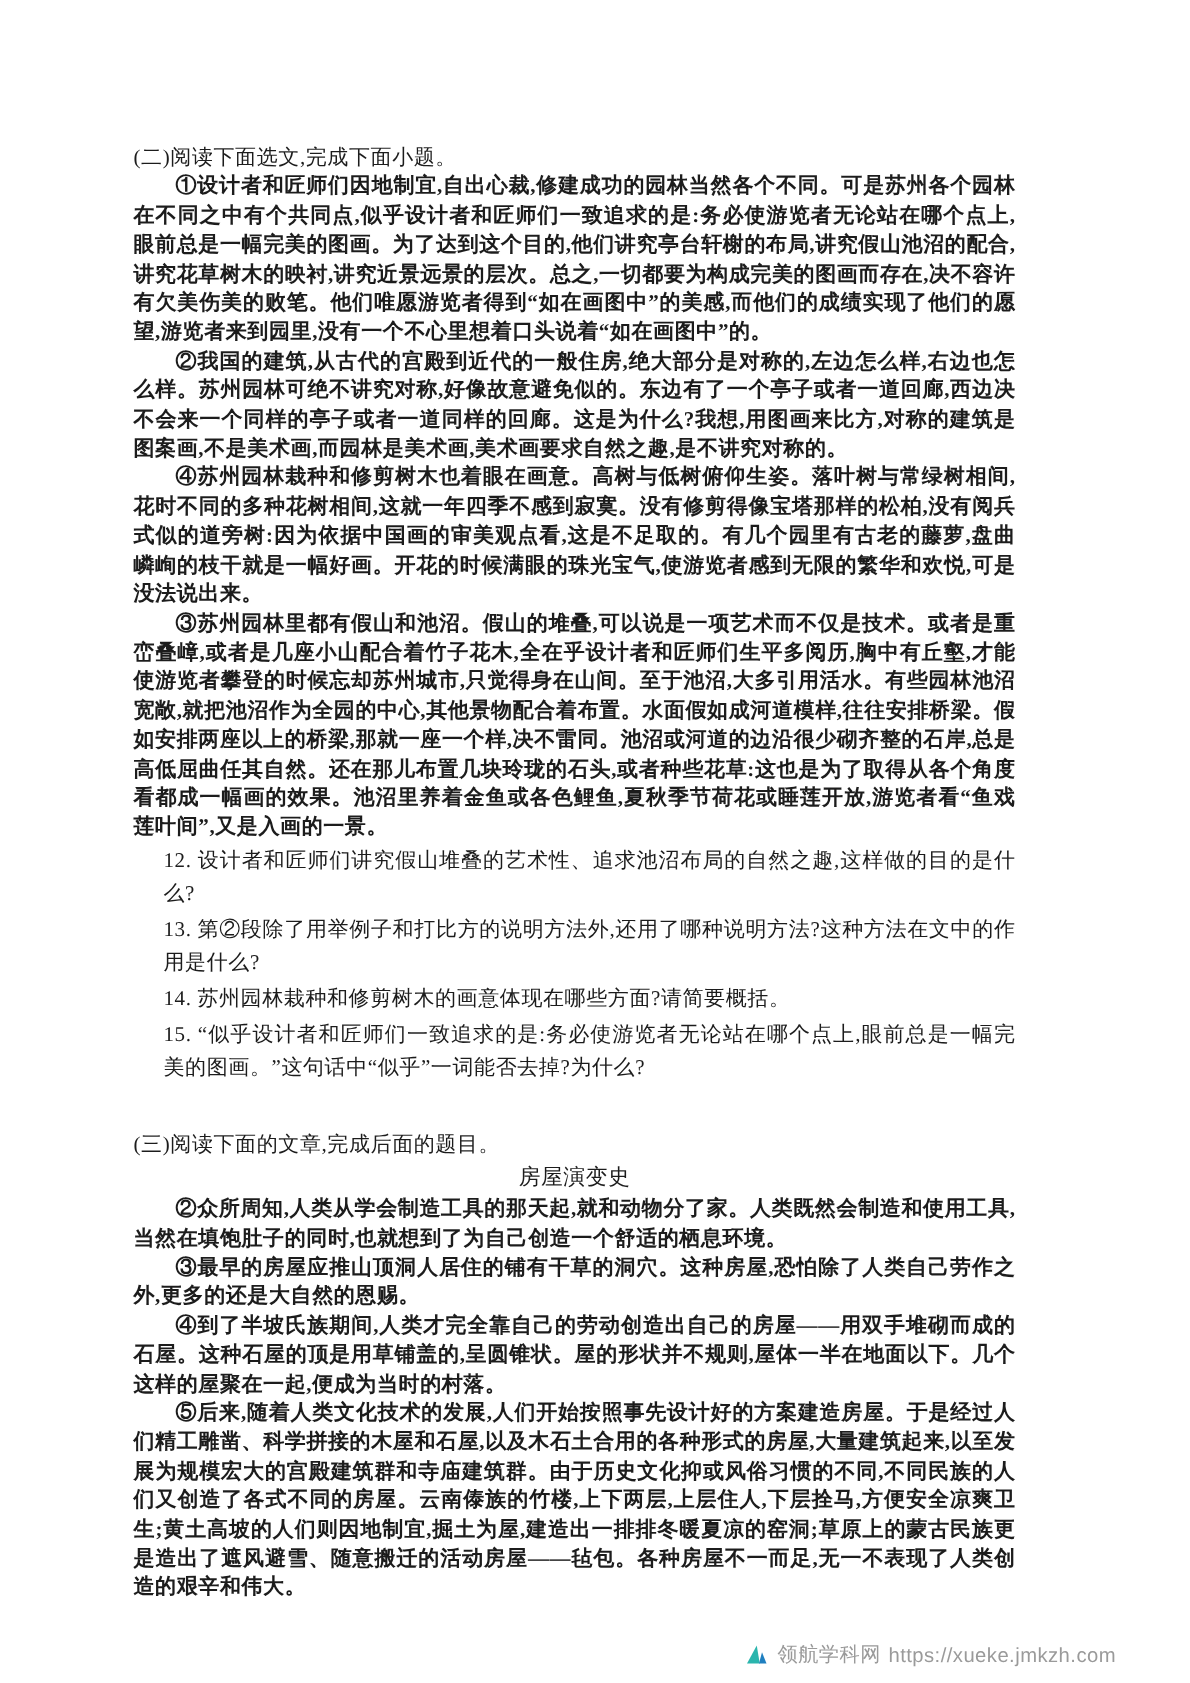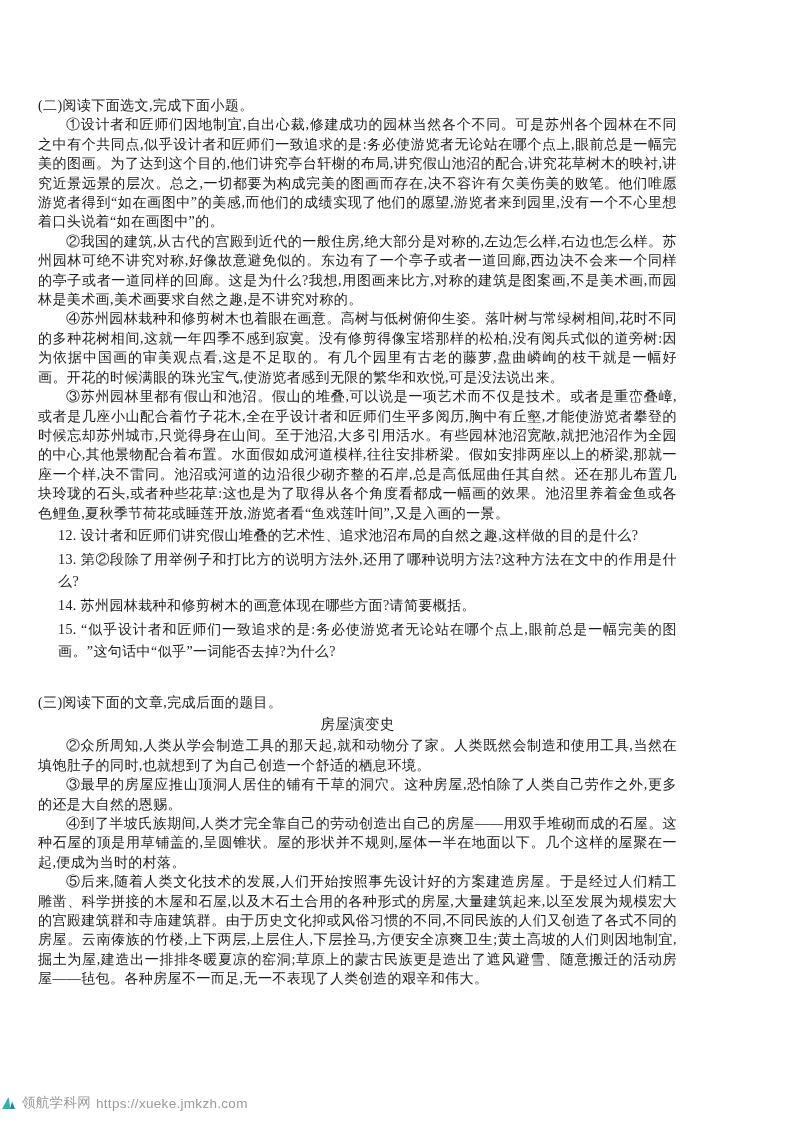--- a/index.html
+++ b/index.html
@@ -9,34 +9,35 @@
     height: 1122px;
     font-family: "Liberation Serif", "DejaVu Serif", serif;
     color: #1c1c1c;
     position: relative;
     overflow: hidden;
   }
   .page {
     position: relative;
     width: 744px;
     height: 1122px;
-    padding: 96px 67px 0 38px;
+    padding: 96px 67px 0 89px;
   }
   .heading {
     font-size: 14px;
     line-height: 19.4px;
     text-align: justify;
     letter-spacing: 0.4px;
   }
   .para {
     font-size: 14px;
     line-height: 19.4px;
     text-align: justify;
     text-indent: 2em;
     letter-spacing: 0.4px;
+    font-weight: bold;
   }
   .question {
     font-size: 14px;
     line-height: 22px;
     text-align: justify;
     letter-spacing: 0.4px;
     margin-top: 2px;
     margin-left: 20px;
   }
   .section-3 { margin-top: 30px; }
@@ -47,21 +48,21 @@
     line-height: 24px;
     letter-spacing: 0.4px;
   }
   .footer {
     position: absolute;
     left: 0;
     right: 0;
     bottom: 10px;
     display: flex;
     align-items: center;
-    justify-content: flex-start;
+    justify-content: flex-end;
     gap: 5px;
     color: #9a9a9a;
     font-size: 13.5px;
     font-family: "Liberation Sans", "DejaVu Sans", sans-serif;
     letter-spacing: 0.3px;
   }
   .logo {
     display: inline-flex;
     width: 17px;
     height: 17px;

